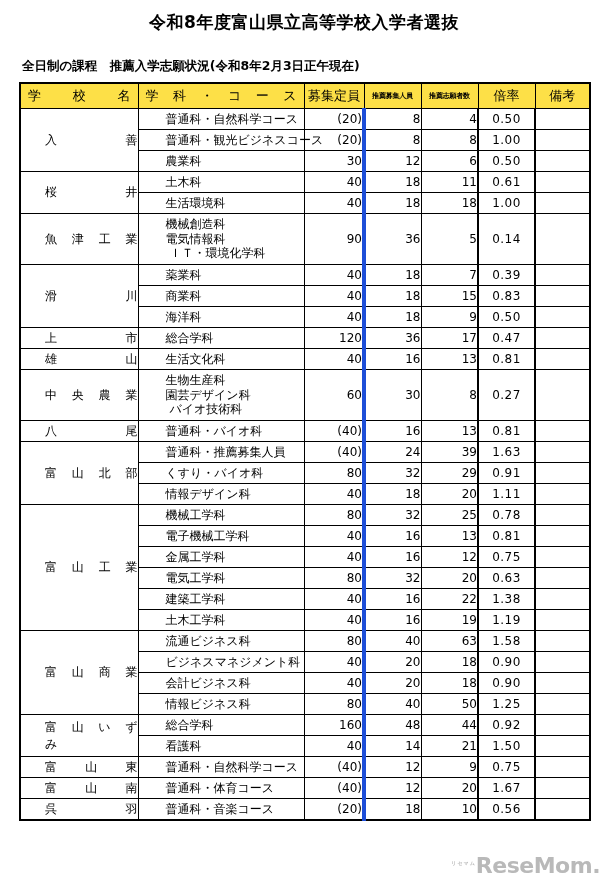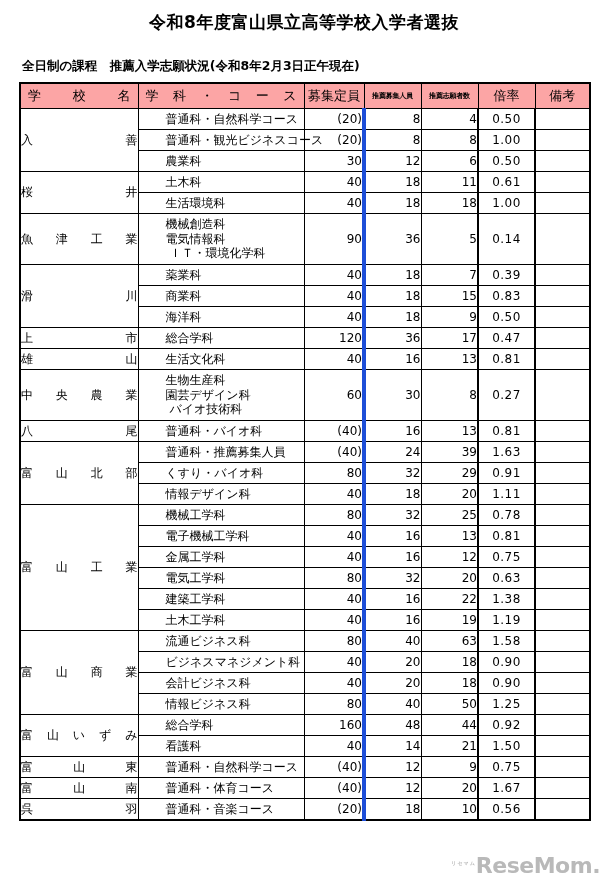--- a/index.html
+++ b/index.html
@@ -72,21 +72,21 @@
   col.c-school  { width: 118px; }
   col.c-course  { width: 166px; }
   col.c-cap     { width: 60px;  }
   col.c-rec     { width: 57px;  }
   col.c-app     { width: 57px;  }
   col.c-ratio   { width: 57px;  }
   col.c-note    { width: 55px;  }
 
   
   thead td {
-    background: #fca5a5;
+    background: #fde047;
     height: 24px;
     text-align: center;
     font-weight: bold;
     font-size: 13px;
     border: 1px solid #000;
     border-bottom: 2px solid #000;
   }
   thead td.hdr-school,
   thead td.hdr-course {
     font-size: 13px;
@@ -111,20 +111,21 @@
     font-size: 12px;
     padding: 0 6px;
     text-align: justify;
     text-align-last: justify;
     border-right: 2px solid #000;
   }
   td.school span.sp {
     display: block;
     text-align: justify;
     text-align-last: justify;
+    padding-left: 24px;
   }
   td.course {
     font-size: 12px;
     padding: 1px 3px 1px 4px;
     text-align: left;
     line-height: 1.22;
     border-right: 2px solid #000;
   }
   td.course .ln { display: block; white-space: nowrap; margin-left: 27px; }
   td.course .ln.ind { padding-left: 4px; }

